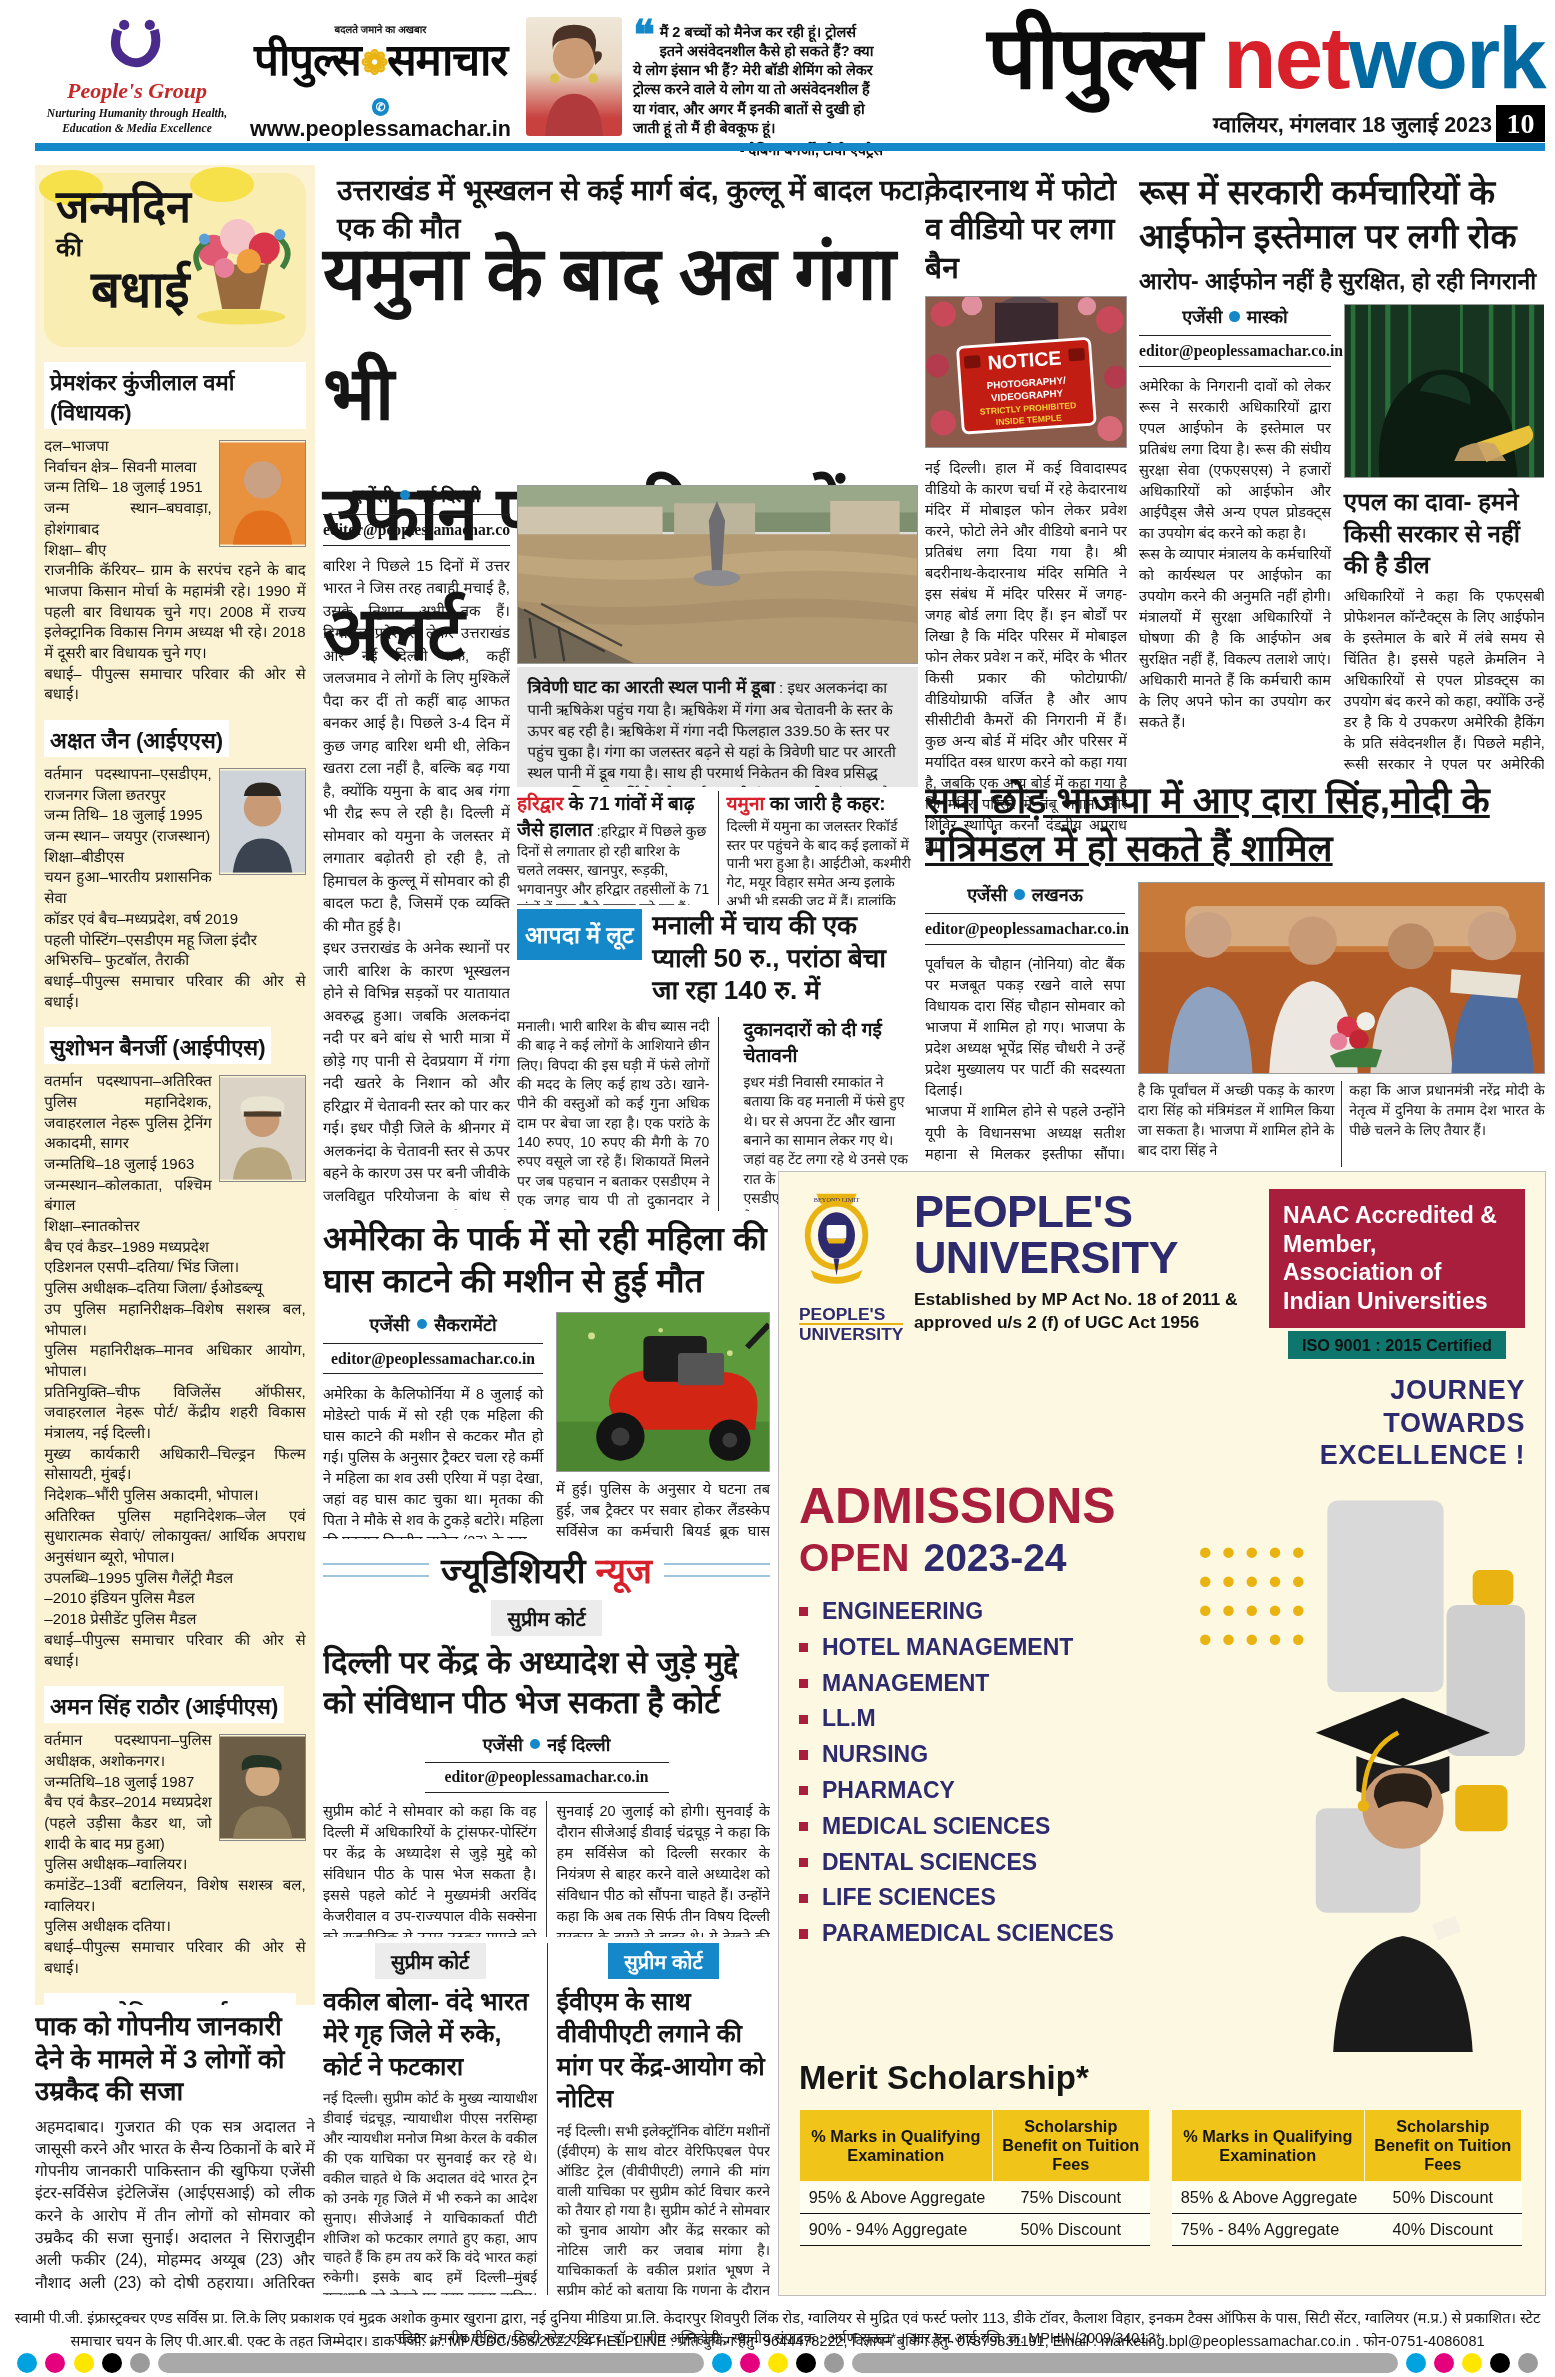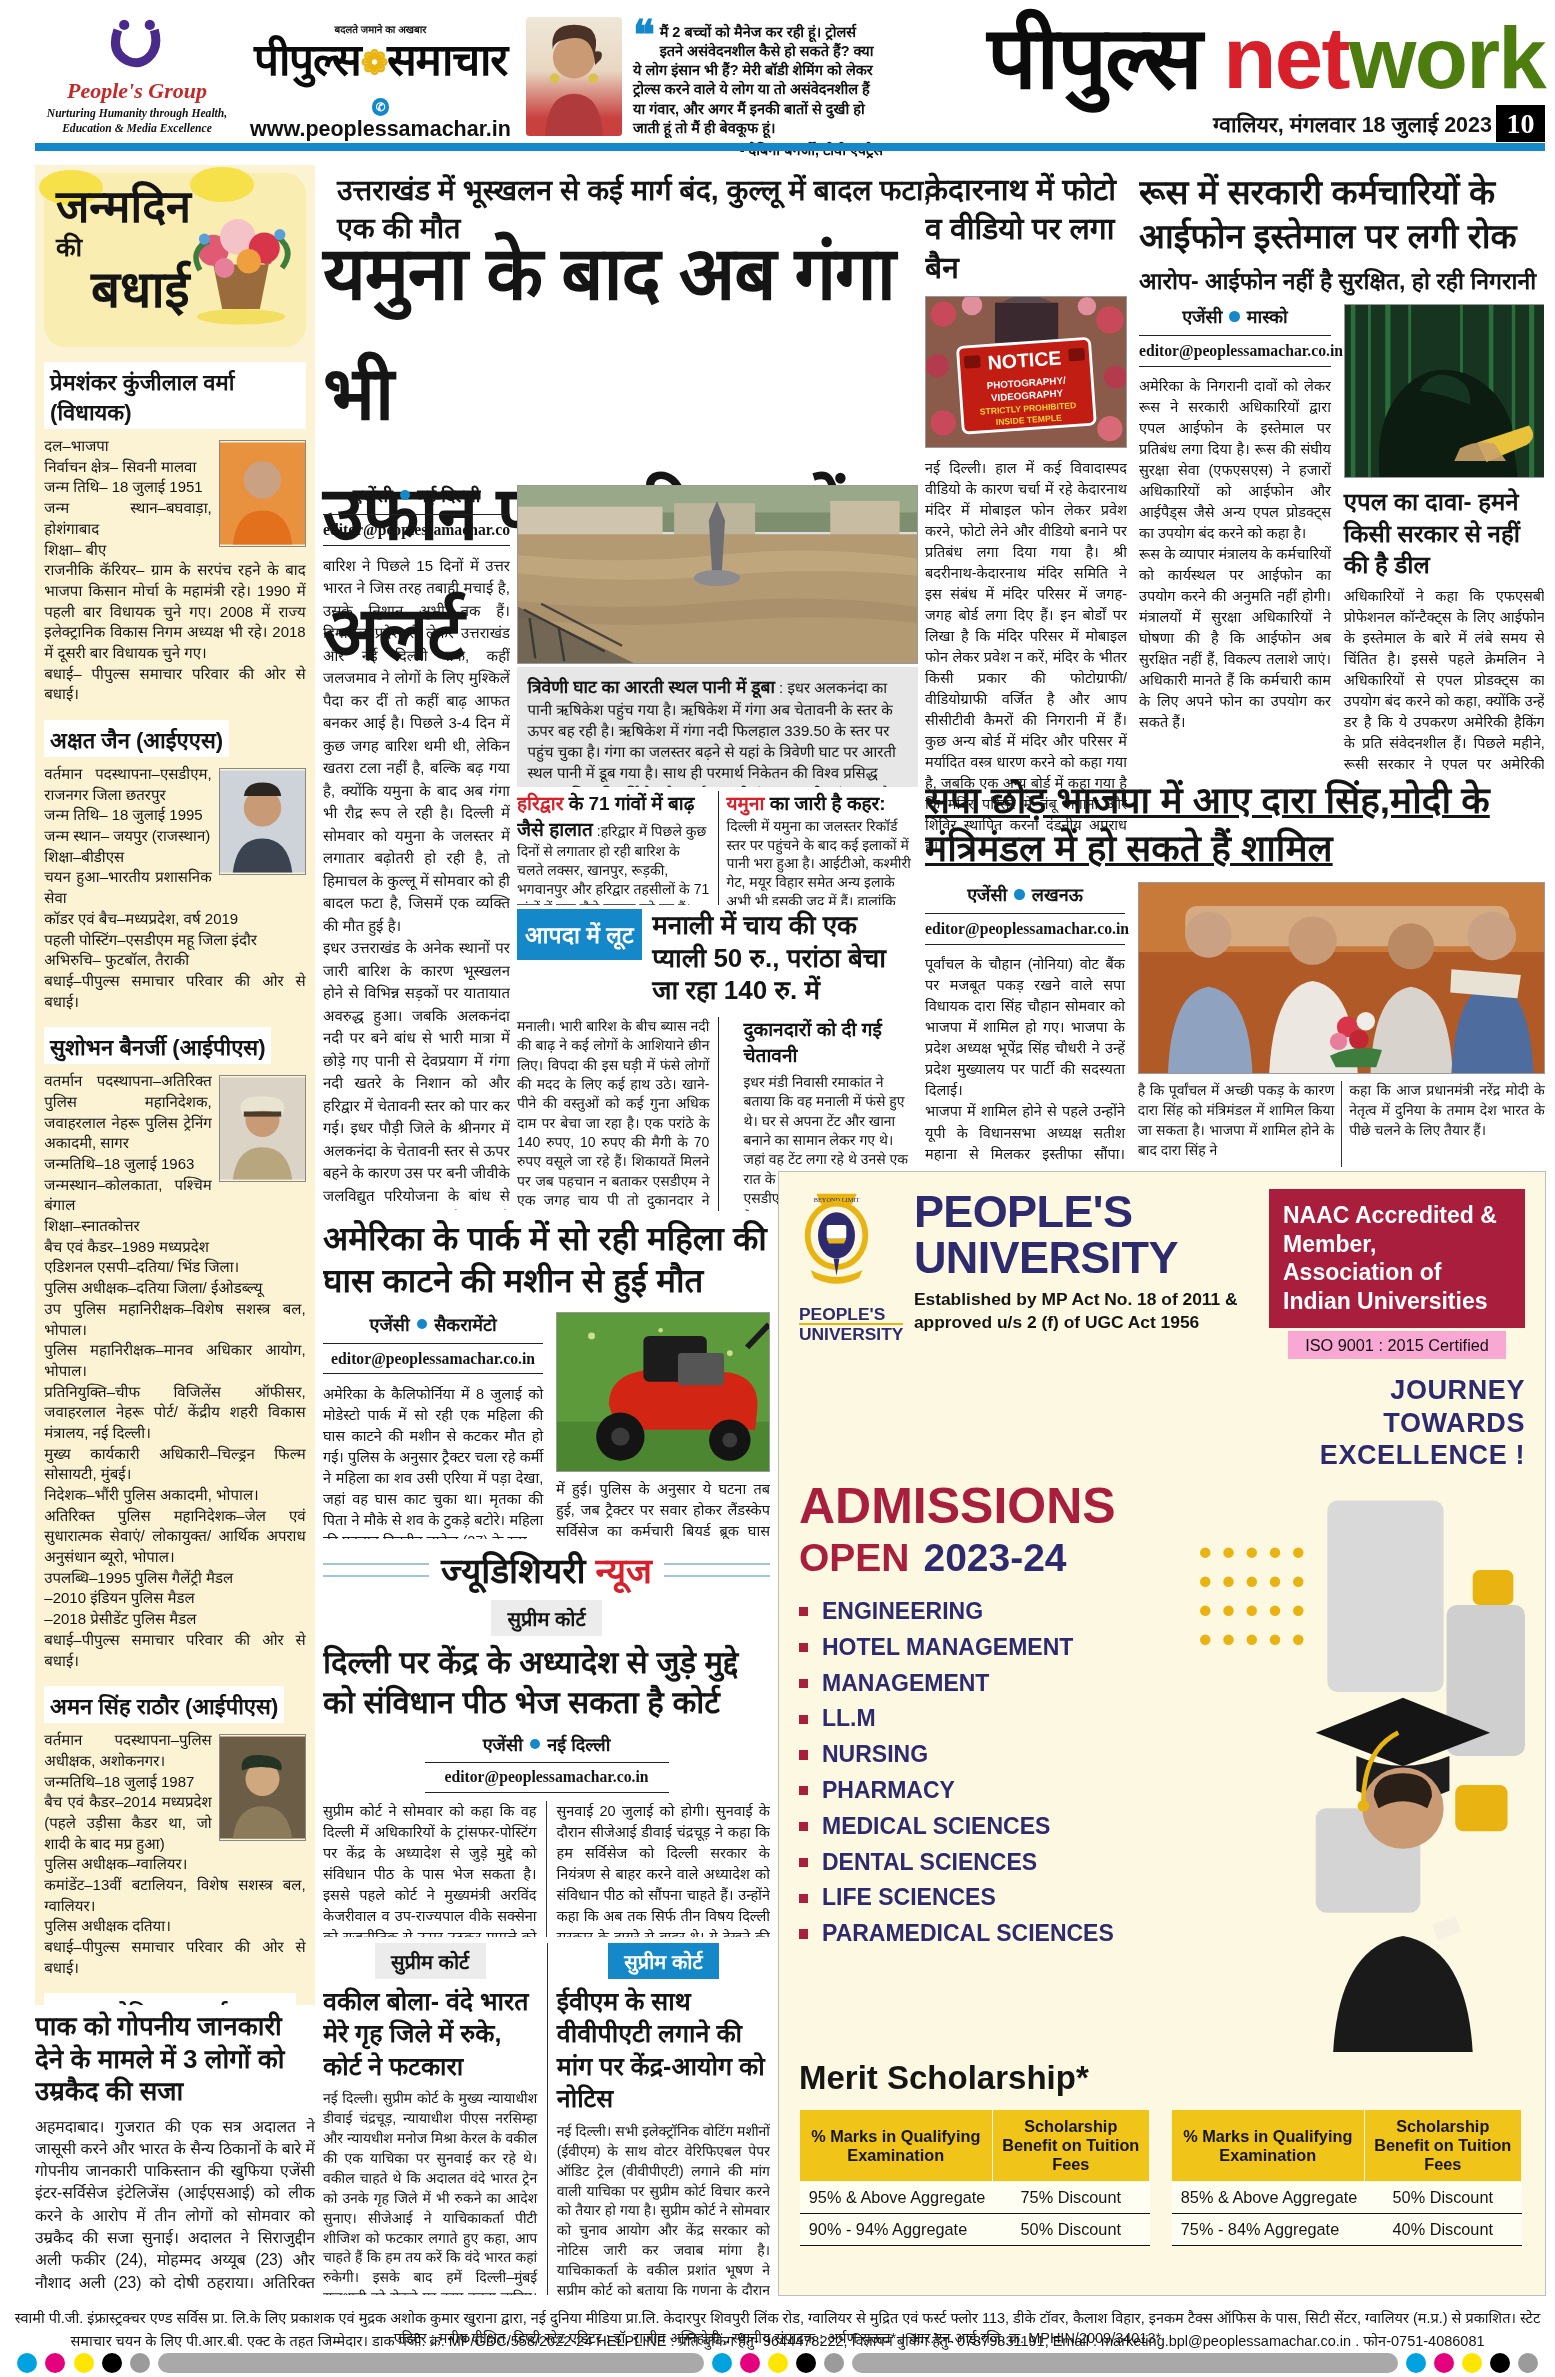--- a/index.html
+++ b/index.html
@@ -32,21 +32,21 @@
   .quote-photo svg { width:100%; height:100%; }
   .quote-box { left:633px; top:23px; width:250px; height:116px; font-size:14.5px; font-weight:bold;
                line-height:1.32; color:#101010; }
   .quote-mark { color:#1488c8; font-size:41px; font-family:"Liberation Serif",serif; line-height:0.6;
                 float:left; margin-right:4.6px; }
   .quote-attr { text-align:right; margin-top:3.5px; }
   .mast-right { left:897px; top:11.6px; width:648px; text-align:right; }
   .mast-net-title { font-size:87px; font-weight:bold; letter-spacing:-1.7px; line-height:1.05; white-space:nowrap; }
   .mast-net-title .hi { color:#0b0b0b; }
   .mast-net-title .red { color:#d7202a; }
-  .mast-net-title .blk { color:#4d7c0f; }
+  .mast-net-title .blk { color:#0369a1; }
   .dateline-row { margin-top:2.3px; display:flex; justify-content:flex-end; align-items:center; gap:4px; }
   .dateline { font-size:21.5px; font-weight:bold; }
   .pageno { background:#000; color:#fff; font-size:28px; font-weight:bold;
             padding:2.3px 10.5px; font-family:"Liberation Serif",serif; }
   .blue-bar { left:35px; top:143px; width:1510px; height:7.5px; background:#1488c8; }
 
   
   .birthday { left:35px; top:165px; width:280px; height:1840px; background:#fbf3d3; padding:8.1px 9.3px; }
   .bd-title-box { background:#f9edb2; border-radius:21px; padding:10.5px 11.6px; position:relative; height:174px; }
   .bd-blob { position:absolute; width:64px; height:35px; border-radius:50%; background:#f6e14b; }
@@ -152,21 +152,21 @@
   .ad-logo-wrap { display:flex; gap:10.5px; }
   .emblem { width:75px; height:110px; }
   .ad-logo-small { font-weight:bold; color:#2e2a6e; font-size:17.4px; line-height:1.05; margin-top:3.5px; }
   .ad-logo-small .u { border-top:2.3px solid #e9b411; display:inline-block; }
   .ad-title { color:#2e2a6e; font-size:45px; font-weight:bold; line-height:1.02; letter-spacing:-0.6px; }
   .ad-estab { font-size:17.4px; font-weight:bold; margin-top:7px; line-height:1.3; }
   .ad-approved { font-size:17px; font-weight:bold; margin-top:9.3px; }
   .naac { width:256px; }
   .naac-box { background:#a81e3c; color:#fff; font-size:23px; font-weight:bold; line-height:1.25;
               padding:11.6px 14px; }
-  .iso { background:#f9a8d4; color:#111; text-align:center; font-size:16.3px; font-weight:normal;
+  .iso { background:#0f766e; color:#111; text-align:center; font-size:16.3px; font-weight:bold;
          padding:4.6px 2.3px; margin-top:3.5px; width:85%; margin-left:auto; margin-right:auto; }
   .journey { text-align:right; color:#2e2a6e; font-weight:bold; font-size:27px; line-height:1.2;
              margin-top:15px; letter-spacing:0.6px; }
   .ad-mid { display:flex; margin-top:11.6px; }
   .ad-mid-l { width:383px; }
   .admissions { color:#a81e3c; font-size:50px; font-weight:bold; line-height:0.95; }
   .admissions .open { font-size:39px; }
   .admissions .yr { color:#2e2a6e; font-size:39px; font-weight:bold; }
   .courses { list-style:none; margin-top:21px; }
   .courses li { font-size:23px; font-weight:bold; color:#2e2a6e; margin-bottom:10.5px;

